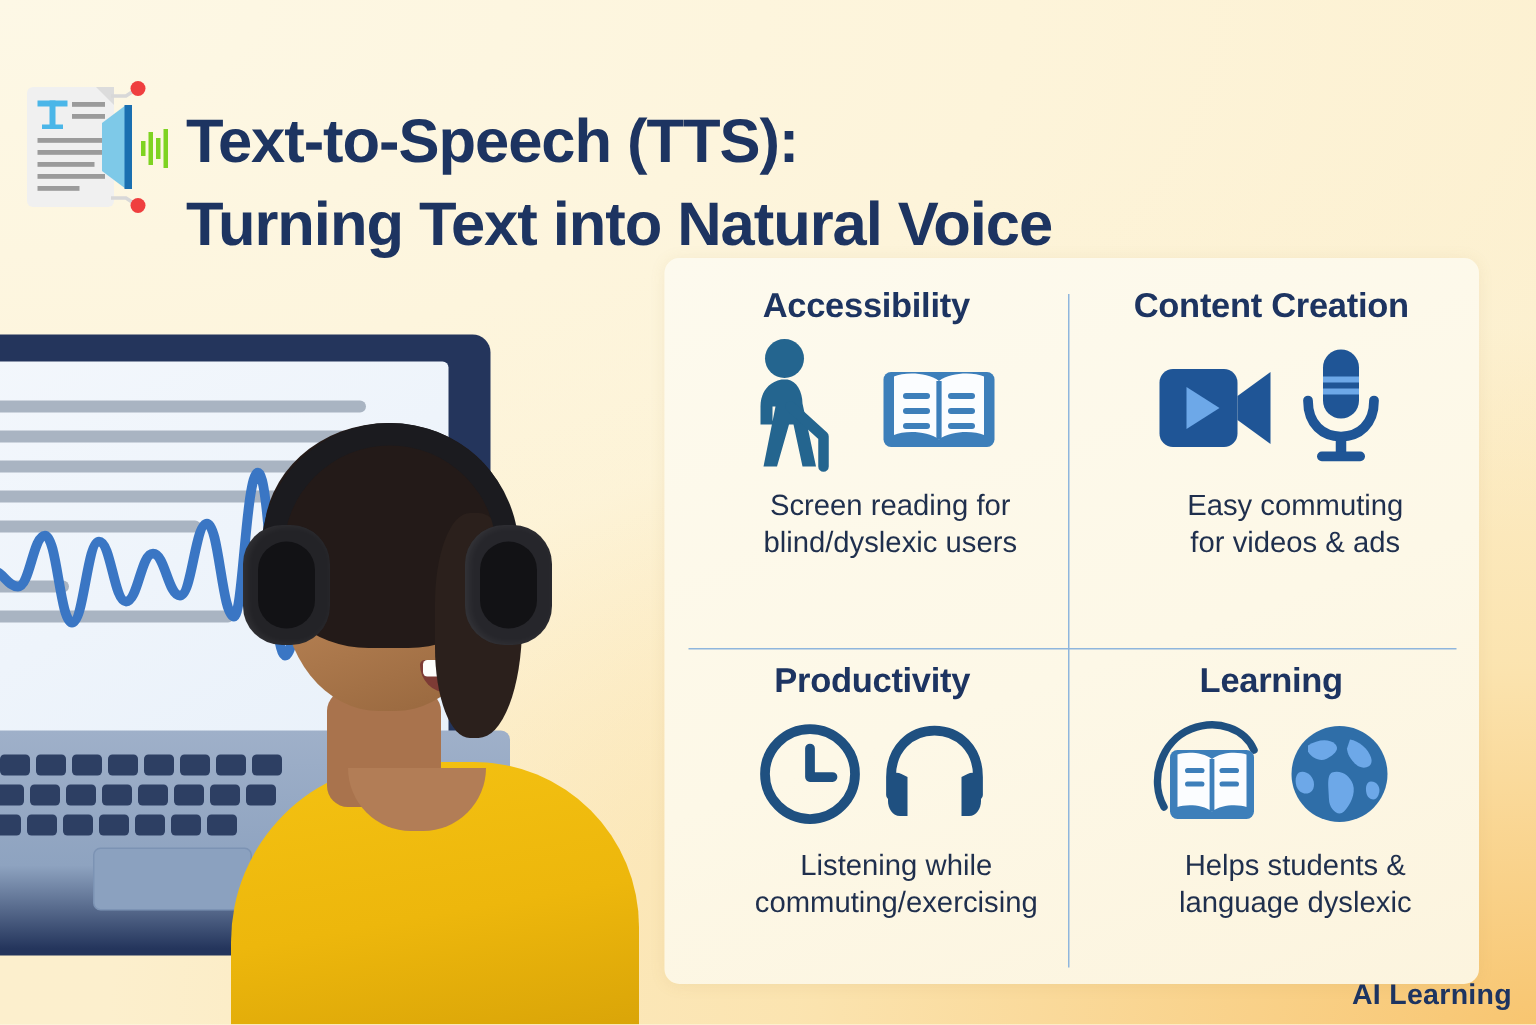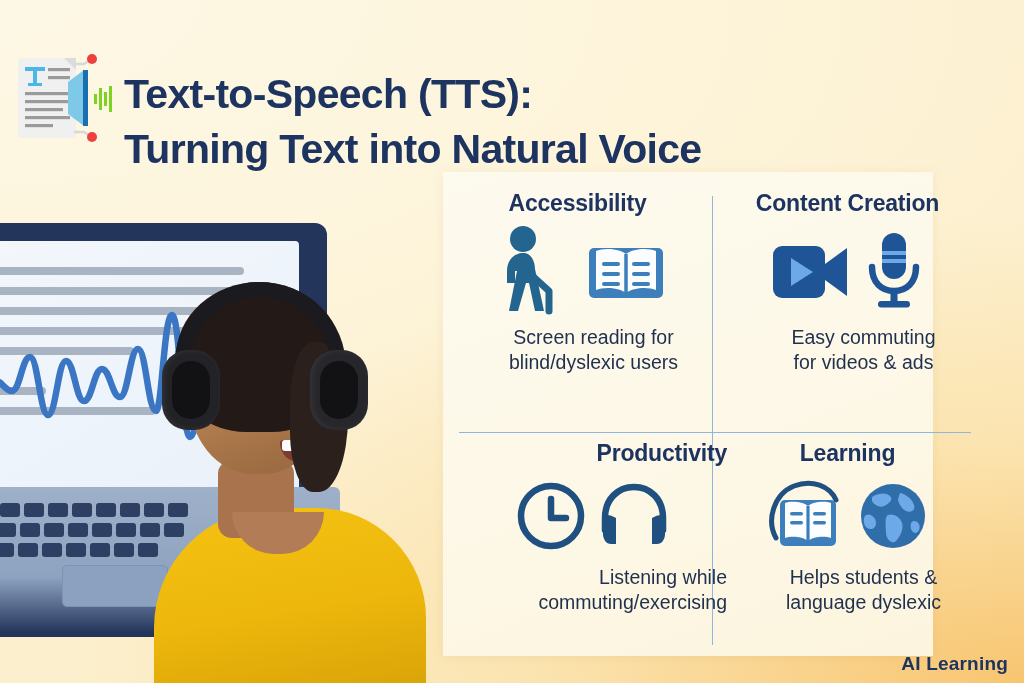--- a/index.html
+++ b/index.html
@@ -90,31 +90,31 @@
   .hp-cup{
     position:absolute;width:58px;height:80px;background:#232327;
     border-radius:26px;box-shadow:inset 2px 0 6px rgba(255,255,255,0.08);
   }
   .hp-cup.l{left:22px;top:70px;}
   .hp-cup.r{left:170px;top:70px;background:#26262b;}
   .hp-pad{position:absolute;width:38px;height:58px;background:#121215;border-radius:20px;}
 
   
   #card{
-    position:absolute;left:443px;top:172px;width:490px;height:484px;
+    position:absolute;left:443px;top:172px;width:543px;height:484px;
     background:linear-gradient(160deg,#fdfaee 0%,#fdf8e7 55%,#fcf4de 100%);
-    border-radius:0;
+    border-radius:10px;
     box-shadow:0 1px 10px rgba(170,140,70,0.10);
   }
   #v-div{position:absolute;left:269px;top:24px;width:1px;height:449px;background:#8fb6dd;}
   #h-div{position:absolute;left:16px;top:260px;width:512px;height:1px;background:#8fb6dd;}
   .quad{position:absolute;width:269px;box-sizing:border-box;text-align:center;}
   .q-tl{left:0;top:18px;height:242px;}
   .q-tr{left:270px;top:18px;height:242px;}
-  .q-bl{left:15px;top:268px;height:216px;text-align:right;}
+  .q-bl{left:4px;top:268px;height:216px;}
   .q-br{left:270px;top:268px;height:216px;}
   .q-title{
     color:#1d3461;font-weight:bold;font-size:23px;letter-spacing:-0.2px;
     margin:0 0 6px 0;white-space:nowrap;
   }
   .q-icons{
     height:96px;display:flex;align-items:center;justify-content:center;gap:12px;
   }
   .q-bl .q-icons,.q-br .q-icons{height:86px;}
   .q-desc{

